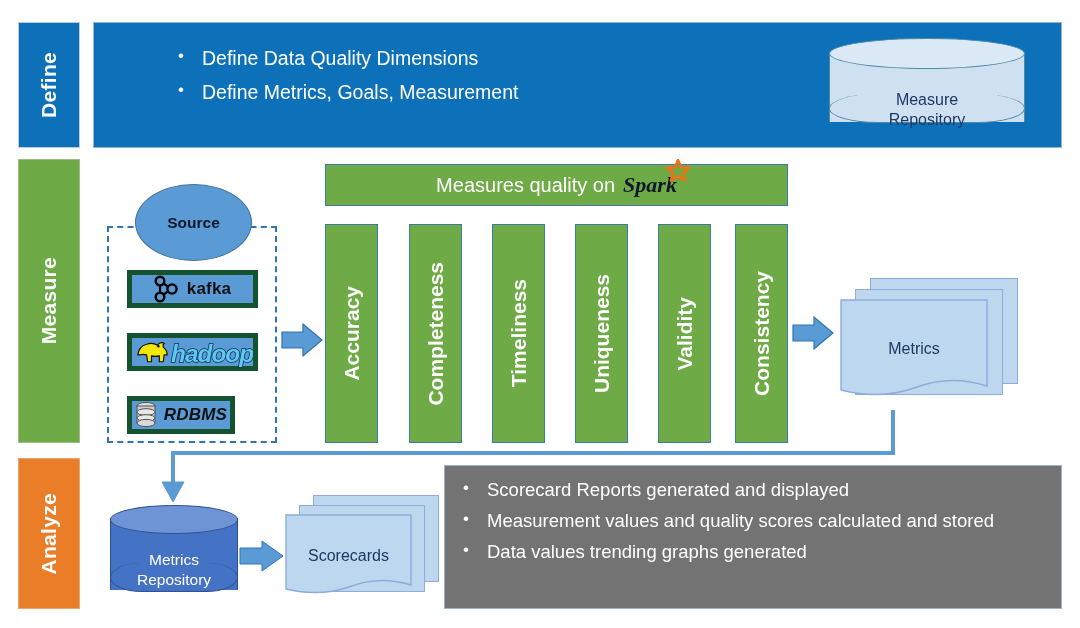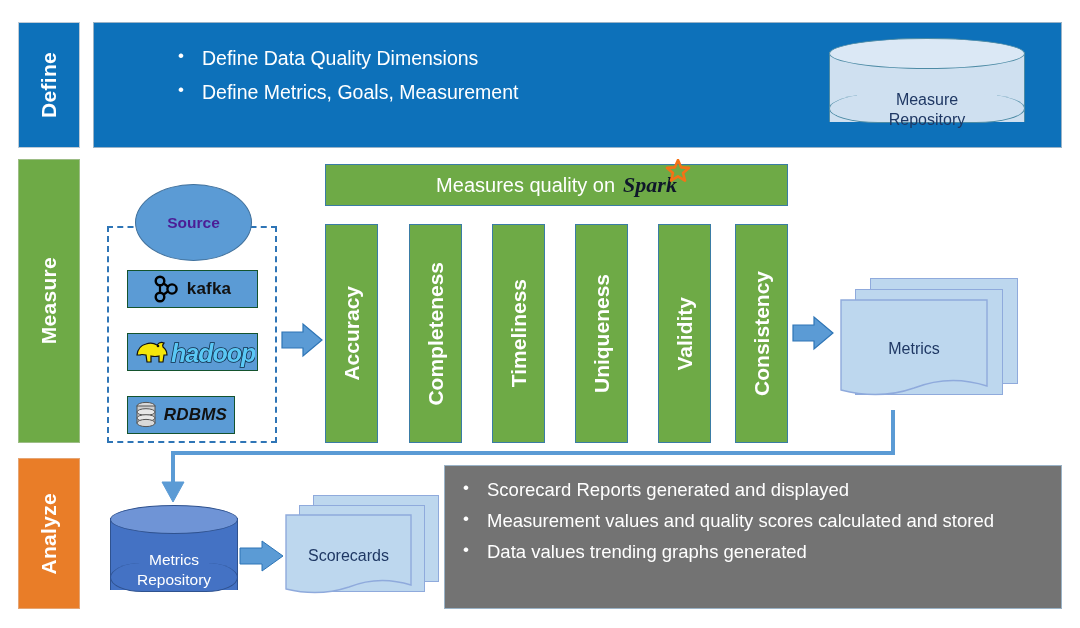--- a/index.html
+++ b/index.html
@@ -44,29 +44,29 @@
   .cyl-text{
     position:absolute;left:0;right:0;top:50%;transform:translateY(-50%);
     text-align:center;line-height:1.28;z-index:4;
   }
 
   
   .ellipse{
     position:absolute;border-radius:50%;
     background:#5b9bd5;border:1px solid #41719c;
     display:flex;align-items:center;justify-content:center;
-    color:#4c1d95;font-weight:bold;font-size:15.5px;
+    color:#0f172a;font-weight:bold;font-size:15.5px;
   }
 
   
   .dashbox{border:2px dashed #2e75b6;background:transparent;}
 
   
   .chip{
-    background:#5b9bd5;border:1px solid #14532d;
+    background:#5b9bd5;border:5px solid #14532d;
     display:flex;align-items:center;justify-content:center;gap:7px;
   }
   .chip-txt{font-size:17px;font-weight:600;color:#111;letter-spacing:.2px;}
 
   
   .green{background:#6eaa46;border:1px solid #3a7ca5;}
   .banner-txt{
     width:100%;height:100%;display:flex;align-items:center;justify-content:center;
     color:#fff;font-size:20px;
   }

